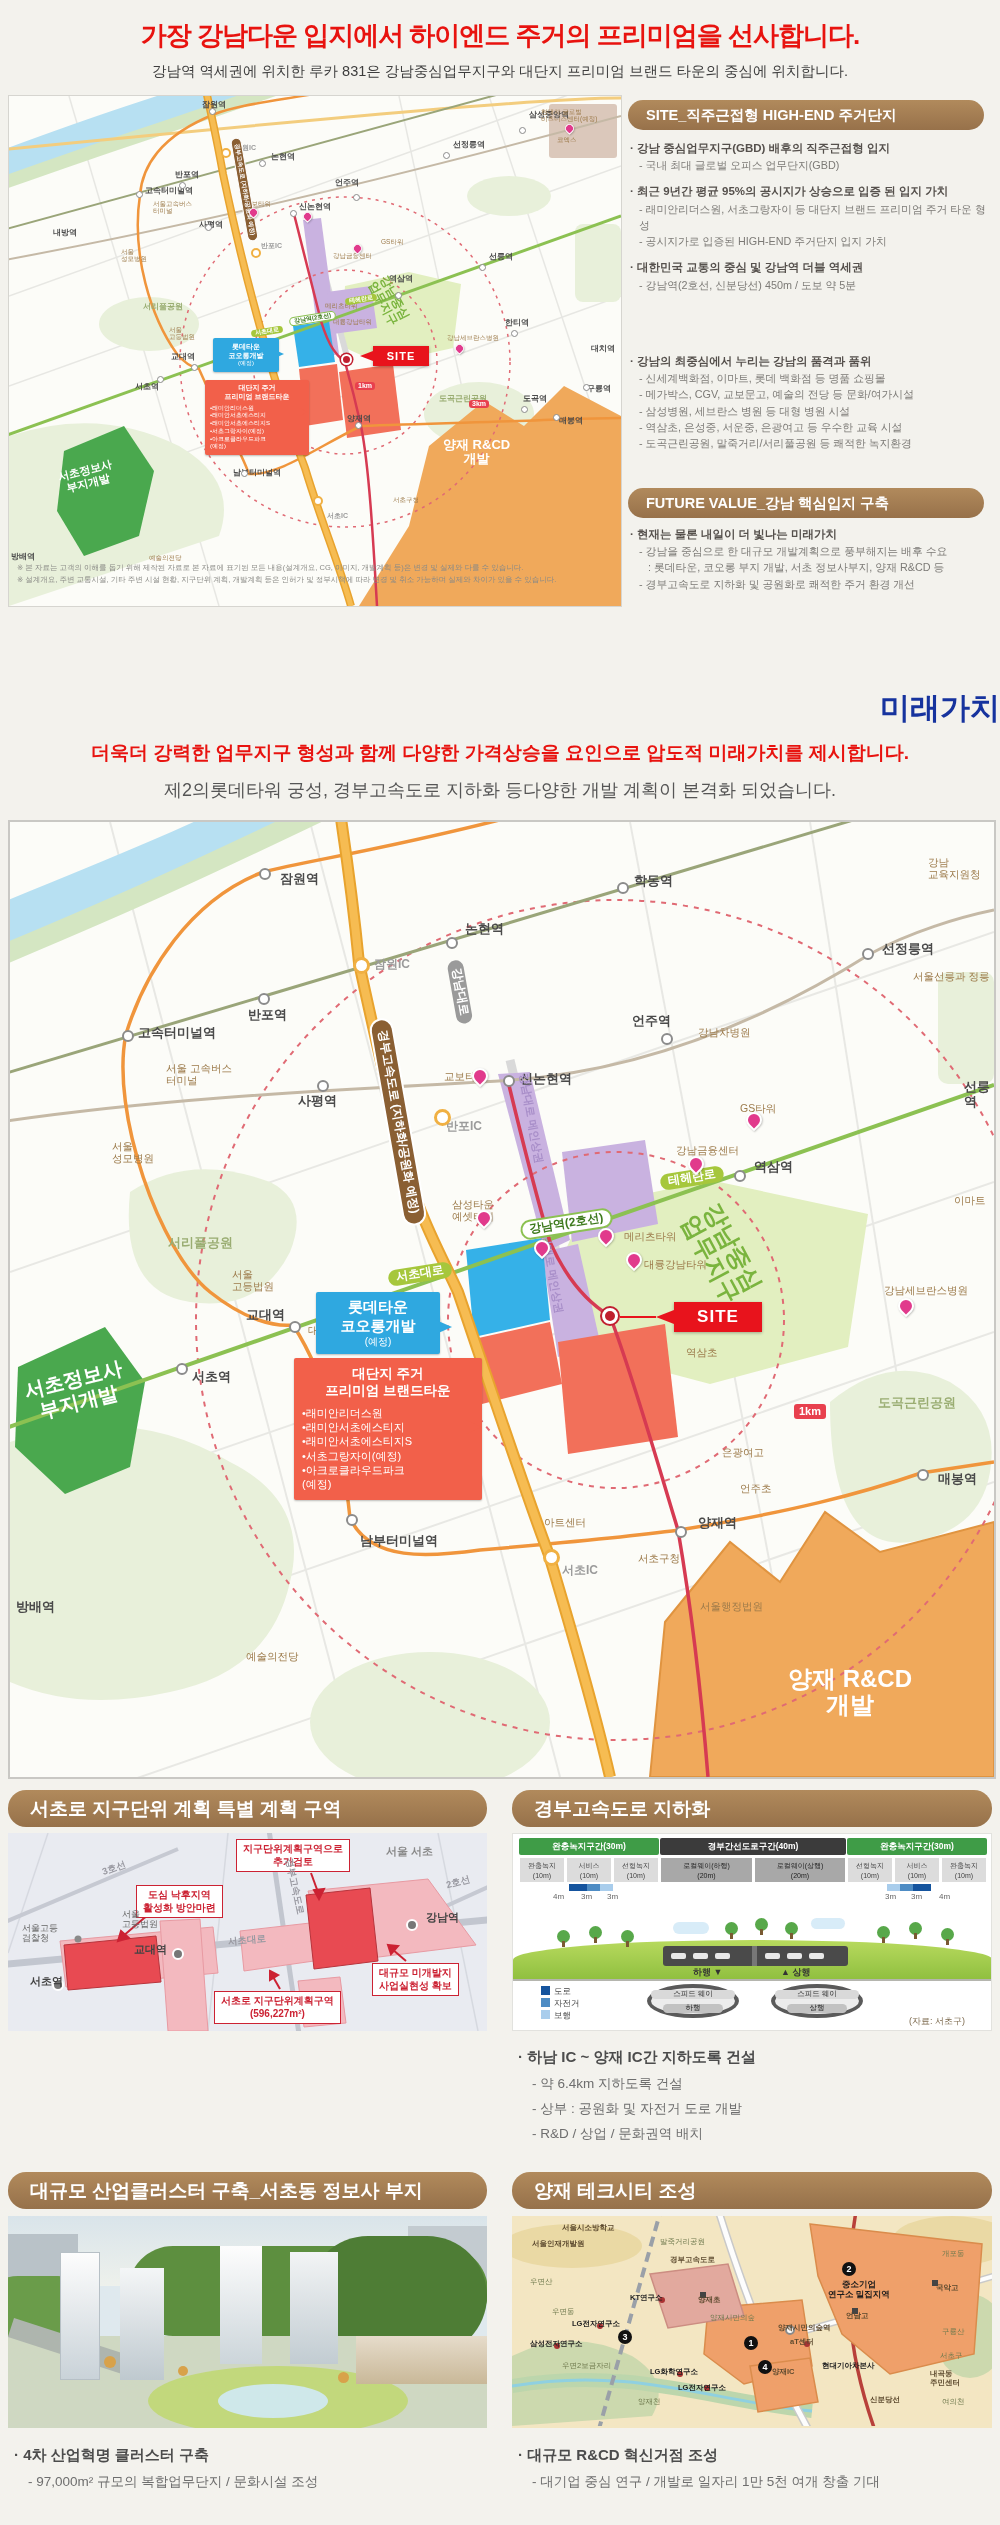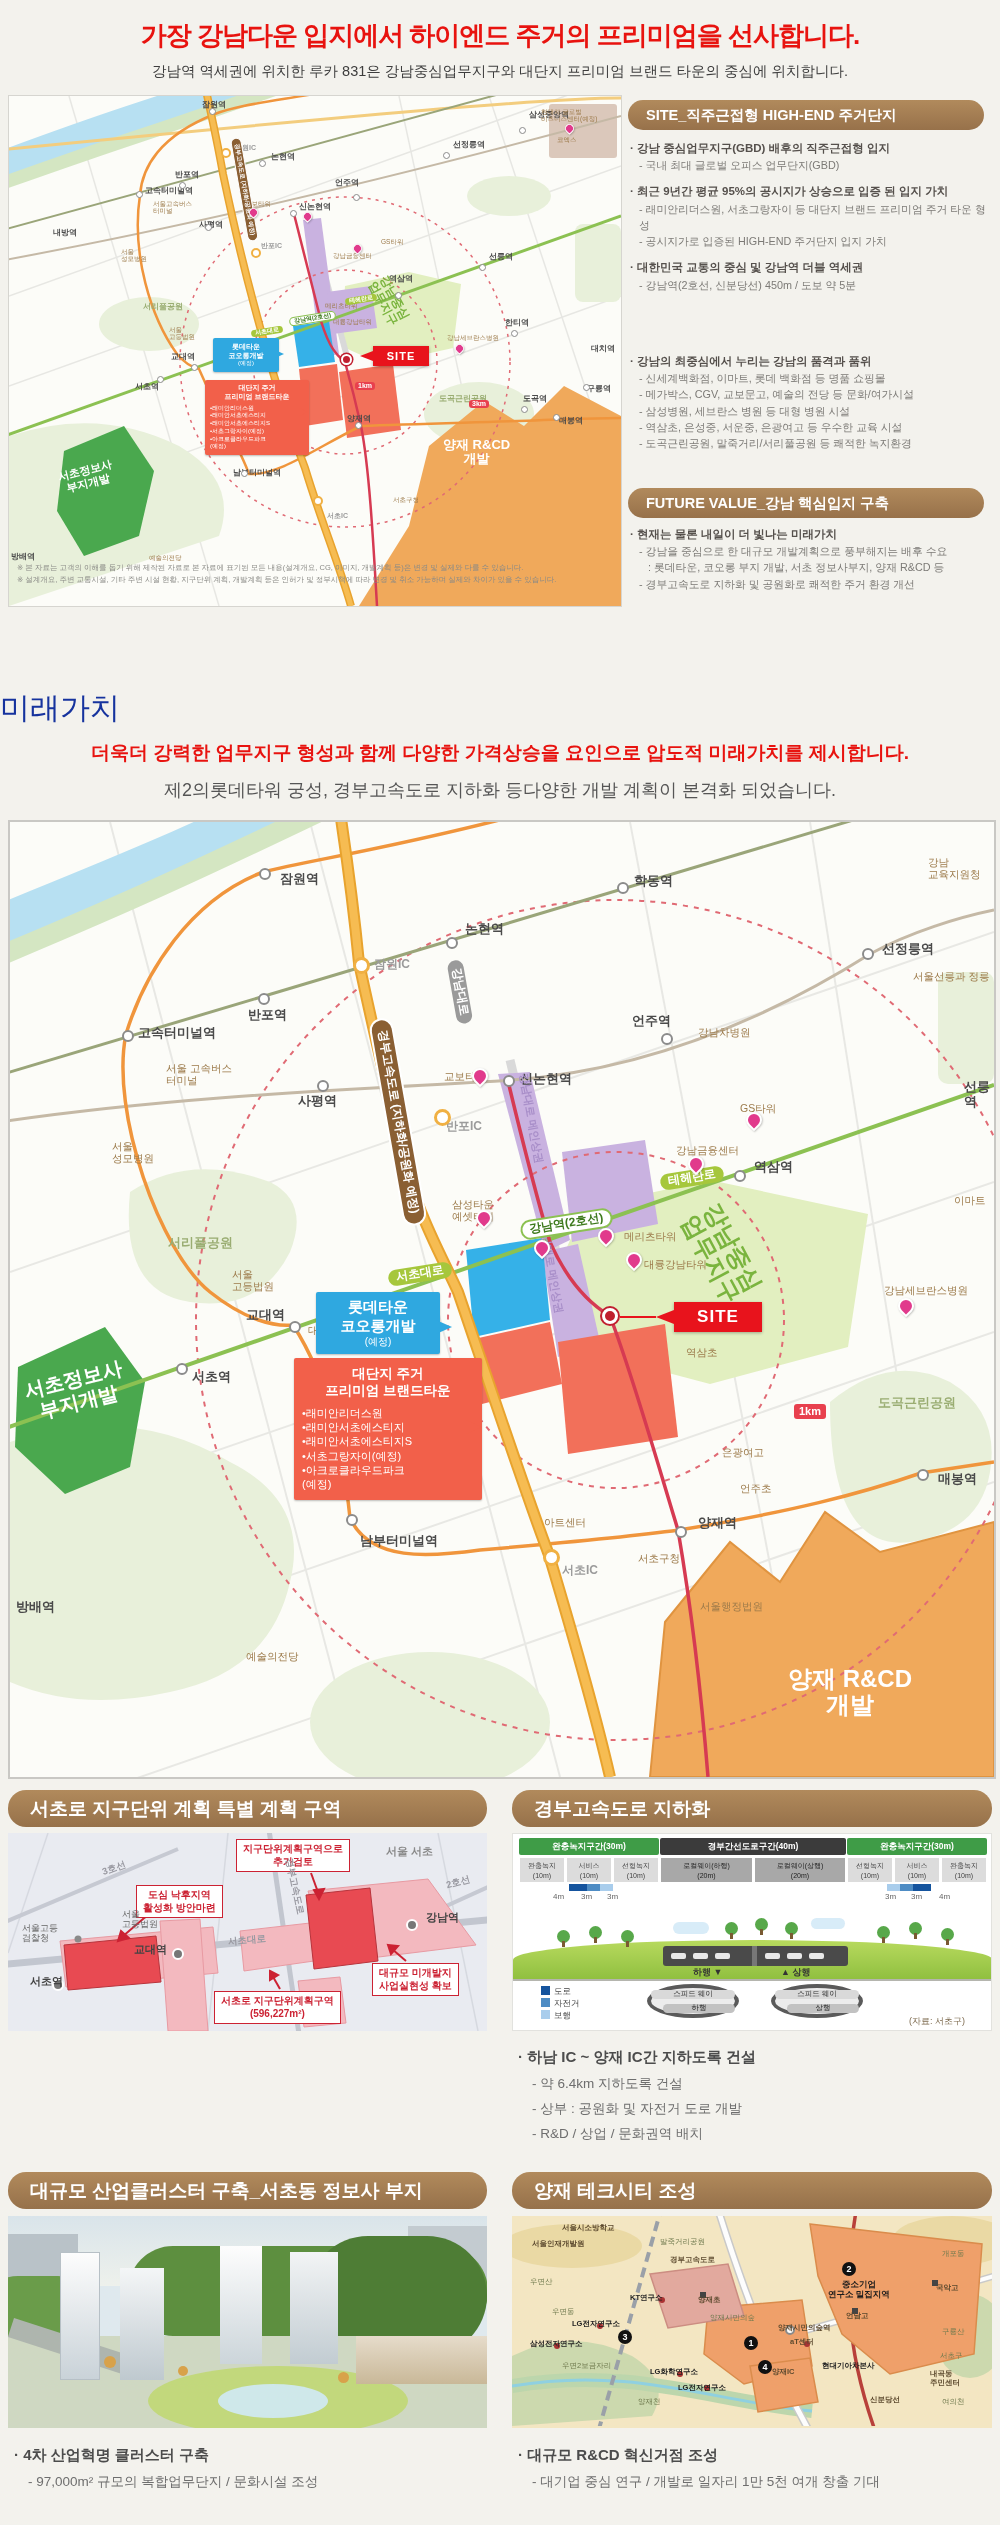--- a/index.html
+++ b/index.html
@@ -61,21 +61,21 @@
   .ph{position:absolute;background:linear-gradient(180deg,#b18a5c,#97714a);color:#fff;font-weight:bold;
       border-radius:16px;display:flex;align-items:center;padding-left:18px;box-sizing:border-box;}
   .iph{left:628px;width:356px;height:30px;font-size:14.5px;}
   .plines{position:absolute;left:630px;width:366px;}
   .pline{line-height:1.5;}
   .plines .pline.main{font-size:11.5px;font-weight:bold;color:#55504c;margin-top:10px;}
   .plines .pline.main:first-child{margin-top:0;}
   .plines .pline.sub{font-size:10.8px;color:#7c7a76;padding-left:9px;}
   .plines .pline.sub2{font-size:10.8px;color:#7c7a76;padding-left:18px;}
   
-  .ftitle{left:0;right:0;top:688px;text-align:left;font-size:30px;font-weight:normal;color:#16339e;}
+  .ftitle{left:0;right:0;top:688px;text-align:right;font-size:30px;font-weight:bold;color:#16339e;}
   .fsub{left:0;right:0;top:740px;text-align:center;font-size:19px;font-weight:bold;color:#e8130f;}
   .fdesc{left:0;right:0;top:778px;text-align:center;font-size:18px;color:#555;}
   
   .bh{position:absolute;height:37px;border-radius:18px;background:linear-gradient(180deg,#b18a5c,#96714a);
       color:#fff;font-weight:bold;font-size:19px;display:flex;align-items:center;padding-left:22px;box-sizing:border-box;}
   .bsec-lines{position:absolute;width:470px;}
   .bsec-lines .pline.main{font-size:15px;font-weight:bold;color:#4c4c4c;}
   .bsec-lines .pline.sub{font-size:13.5px;color:#6e6e6e;padding-left:14px;margin-top:5px;}
   .diag{position:absolute;overflow:hidden;}
   #secA-map{left:8px;top:1833px;width:479px;height:198px;background:#e9ebf1;}
@@ -98,21 +98,21 @@
         white-space:pre-line;line-height:1.4;padding-top:3px;box-sizing:border-box;border:1px solid #fff;}
   .colcd{position:absolute;top:23px;height:26px;background:#a8a8a8;color:#222;font-size:7px;text-align:center;
         white-space:pre-line;line-height:1.4;padding-top:3px;box-sizing:border-box;border:1px solid #fff;}
   .dim{position:absolute;font-size:8px;color:#666;}
   .dirt{position:absolute;font-size:9px;font-weight:bold;color:#333;}
   .lg{position:absolute;font-size:8.5px;color:#444;}
   .lg::before{content:"";display:inline-block;width:9px;height:9px;margin-right:4px;vertical-align:-1px;}
   .lg1::before{background:#15549e;} .lg2::before{background:#4e8cc4;} .lg3::before{background:#a9cdec;}
   .tun{position:absolute;width:92px;height:34px;border:4px solid #5a5a5a;border-radius:50%;background:#ececec;box-sizing:border-box;}
   .tspeed{position:absolute;width:84px;font-size:7.5px;text-align:center;background:#d9d9d9;border-radius:6px;color:#333;}
-  .tlane{position:absolute;width:72px;font-size:7.5px;text-align:center;background:#c2c2c2;border-radius:5px;color:#222;}
+  .tlane{position:absolute;width:60px;font-size:7.5px;text-align:center;background:#c2c2c2;border-radius:5px;color:#222;}
   .src{position:absolute;font-size:9px;color:#7d6a4e;}
   .bar{position:absolute;height:7px;}
   .illo-hill{position:absolute;left:0;top:106px;width:480px;height:40px;border-radius:50% 50% 0 0;
              background:linear-gradient(180deg,#b8da5e,#8fbf3f);}
   .gline{position:absolute;left:0;top:145px;width:480px;height:2px;background:#b5b5ae;}
   .road{position:absolute;left:150px;top:112px;width:185px;height:20px;background:#4a4a4a;border-radius:3px;}
   .car{position:absolute;width:15px;height:6px;background:#e8e8e8;border-radius:2px;}
   .tree{position:absolute;width:13px;height:13px;background:#58a84a;border-radius:50%;}
   .tree::after{content:"";position:absolute;left:5px;top:11px;width:3px;height:6px;background:#7a5a32;}
   .cloud{position:absolute;background:#d8ecf8;border-radius:10px;}

